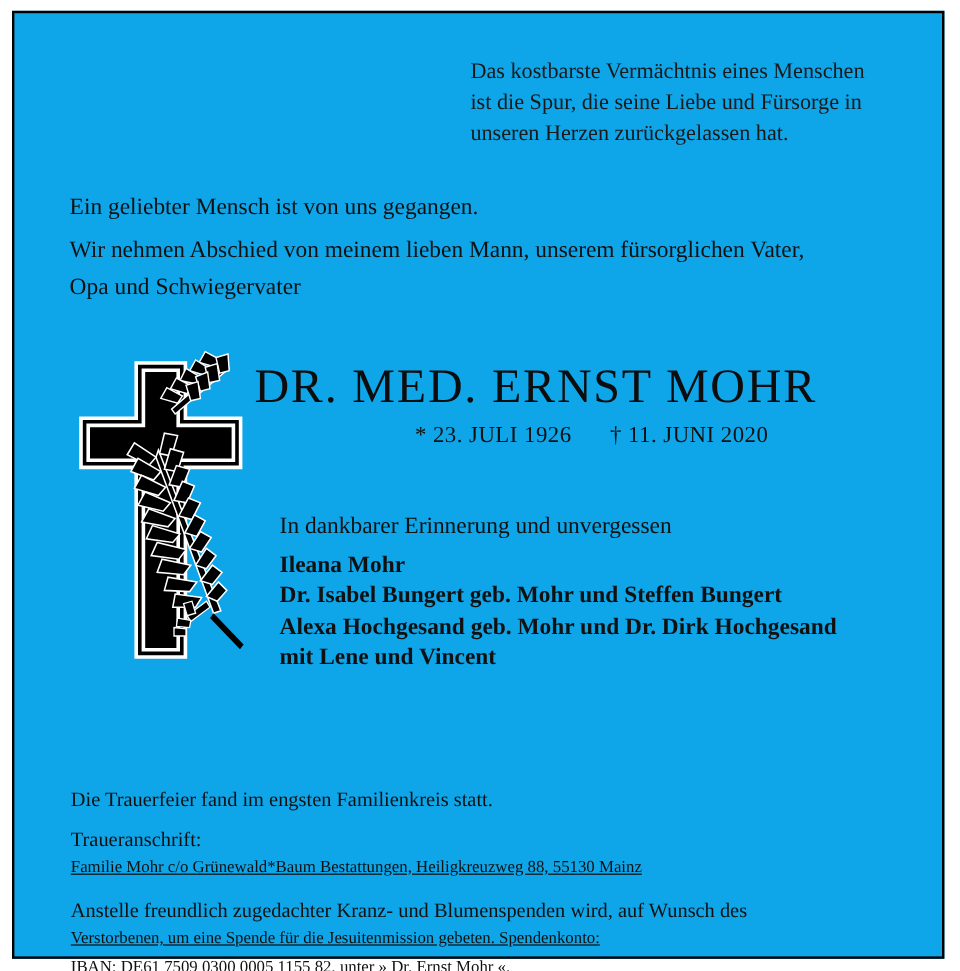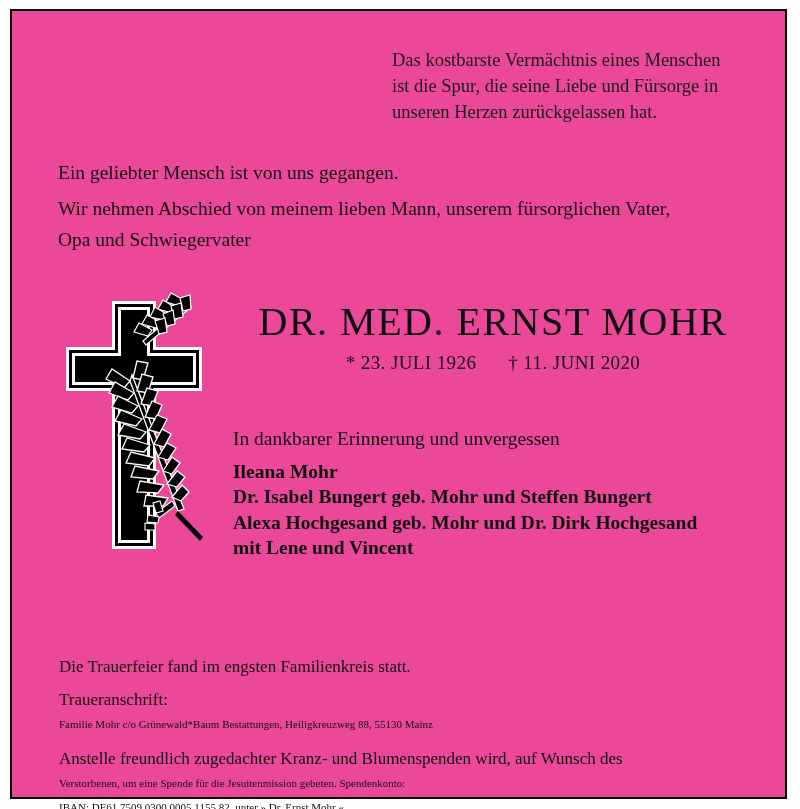--- a/index.html
+++ b/index.html
@@ -15,21 +15,21 @@
     overflow: hidden;
   }
 
   .notice-card {
     position: absolute;
     left: 10px;
     top: 9px;
     width: 777px;
     height: 790px;
     border: 2px solid #000000;
-    background: #ec4899;
+    background: #0ea5e9;
     box-sizing: border-box;
   }
 
   
   .quote-block {
     position: absolute;
     left: 380px;
     top: 36px;
     width: 400px;
     font-size: 18.5px;
@@ -70,21 +70,21 @@
     width: 148px;
     height: 272px;
   }
 
   
   .name-block {
     position: absolute;
     left: 200px;
     top: 288px;
     width: 562px;
-    text-align: center;
+    text-align: left;
   }
   .deceased-name {
     font-size: 40px;
     letter-spacing: 1.5px;
     line-height: 46px;
     font-weight: 400;
     color: #0d0d0d;
     white-space: nowrap;
   }
 
@@ -135,21 +135,22 @@
     color: #111111;
     margin-top: 12px;
   }
   .footer-line {
     white-space: nowrap;
   }
   .footer-gap {
     height: 9px;
   }
   .footer-small {
-    font-size: 11px;
+    font-size: 14px;
+    text-decoration: underline;
   }
   .donation-block {
     margin-top: 11px;
     font-size: 17px;
     line-height: 24px;
   }
 </style>
 </head>
 <body>
 

